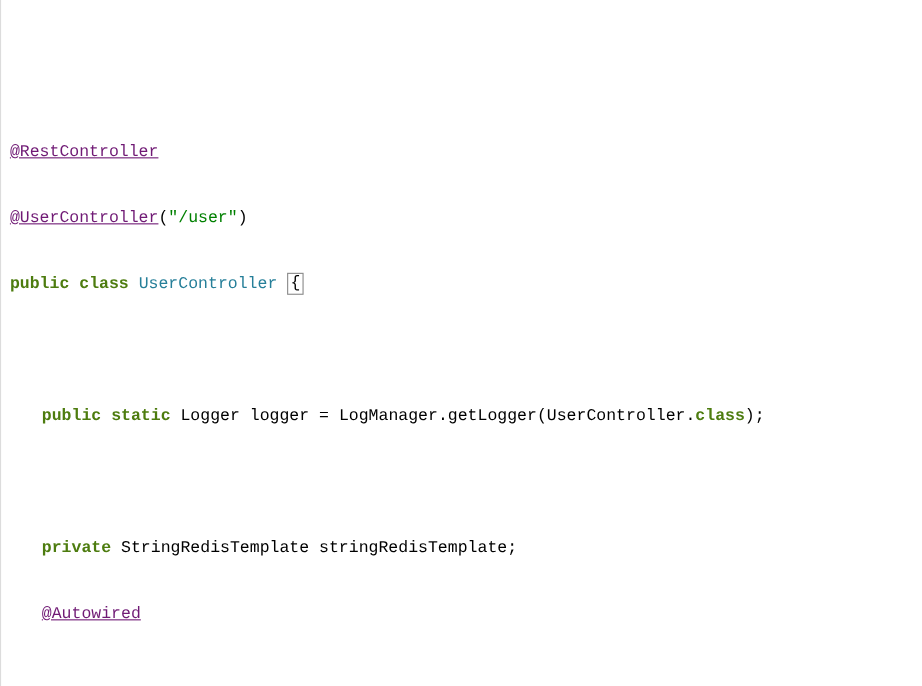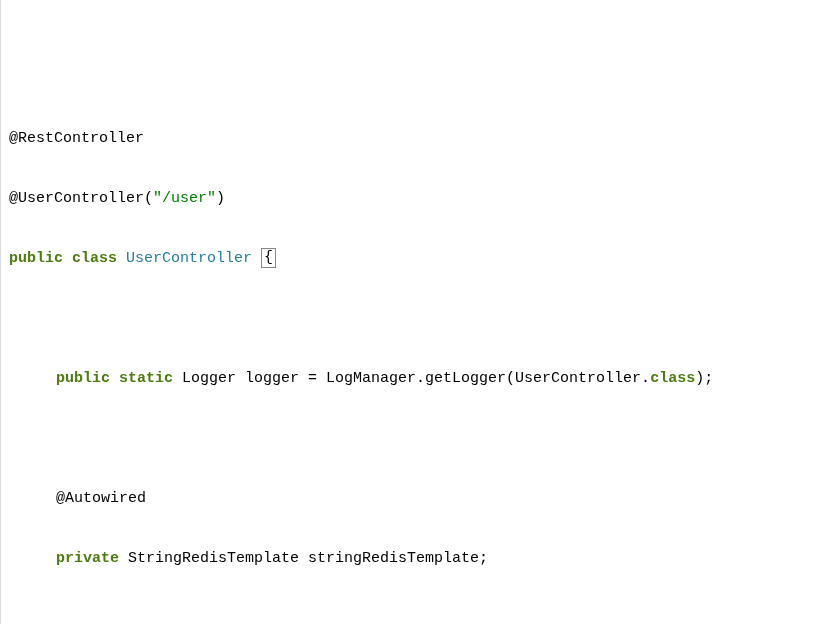--- a/index.html
+++ b/index.html
@@ -7,43 +7,43 @@
   font-family: Consolas, "Courier New", monospace;
   font-size: 15px;
   line-height: 30px;
   background: #ffffff;
   padding: 4px 8px;
   color: #000000;
   border-left: 1px solid #dcdcdc;
   min-height: 624px;
   white-space: pre;
 }
-.annotation { color: #000000; }
+.annotation { color: #701a75; text-decoration: underline; }
 .keyword { color: #4d7c0f; font-weight: bold; }
 .type { color: #267f99; }
 .punct { color: #000000; }
 .str { color: #008000; }
 .method { color: #000000; }
-.indent1 { margin-left: 47px; }
+.indent1 { margin-left: 29px; }
 .line { display: block; }
 .brace-box { display: inline-block; border: 1px solid #888; padding: 0 2px; line-height: 18px; height: 20px; vertical-align: middle; }
 </style>
 </head>
 <body>
 
 
 <div>
 <span class="line"><span class="annotation">@RestController</span></span>
 <span class="line"><span class="annotation">@UserController</span><span class="punct">(</span><span class="str">"/user"</span><span class="punct">)</span></span>
 <span class="line"><span class="keyword">public</span> <span class="keyword">class</span> <span class="type">UserController</span> <span class="brace-box">{</span></span>
 <span class="line"> </span>
 <span class="line indent1"><span class="keyword">public</span> <span class="keyword">static</span><span class="method"> Logger logger = LogManager.getLogger(UserController.</span><span class="keyword">class</span><span class="punct">);</span></span>
 <span class="line"> </span>
+<span class="line indent1"><span class="keyword">private</span><span class="method"> StringRedisTemplate stringRedisTemplate;</span></span>
 <span class="line indent1"><span class="annotation">@Autowired</span></span>
-<span class="line indent1"><span class="keyword">private</span><span class="method"> StringRedisTemplate stringRedisTemplate;</span></span>
 <span class="line"> </span>
 
 
 
 
 
 
 
 
 

